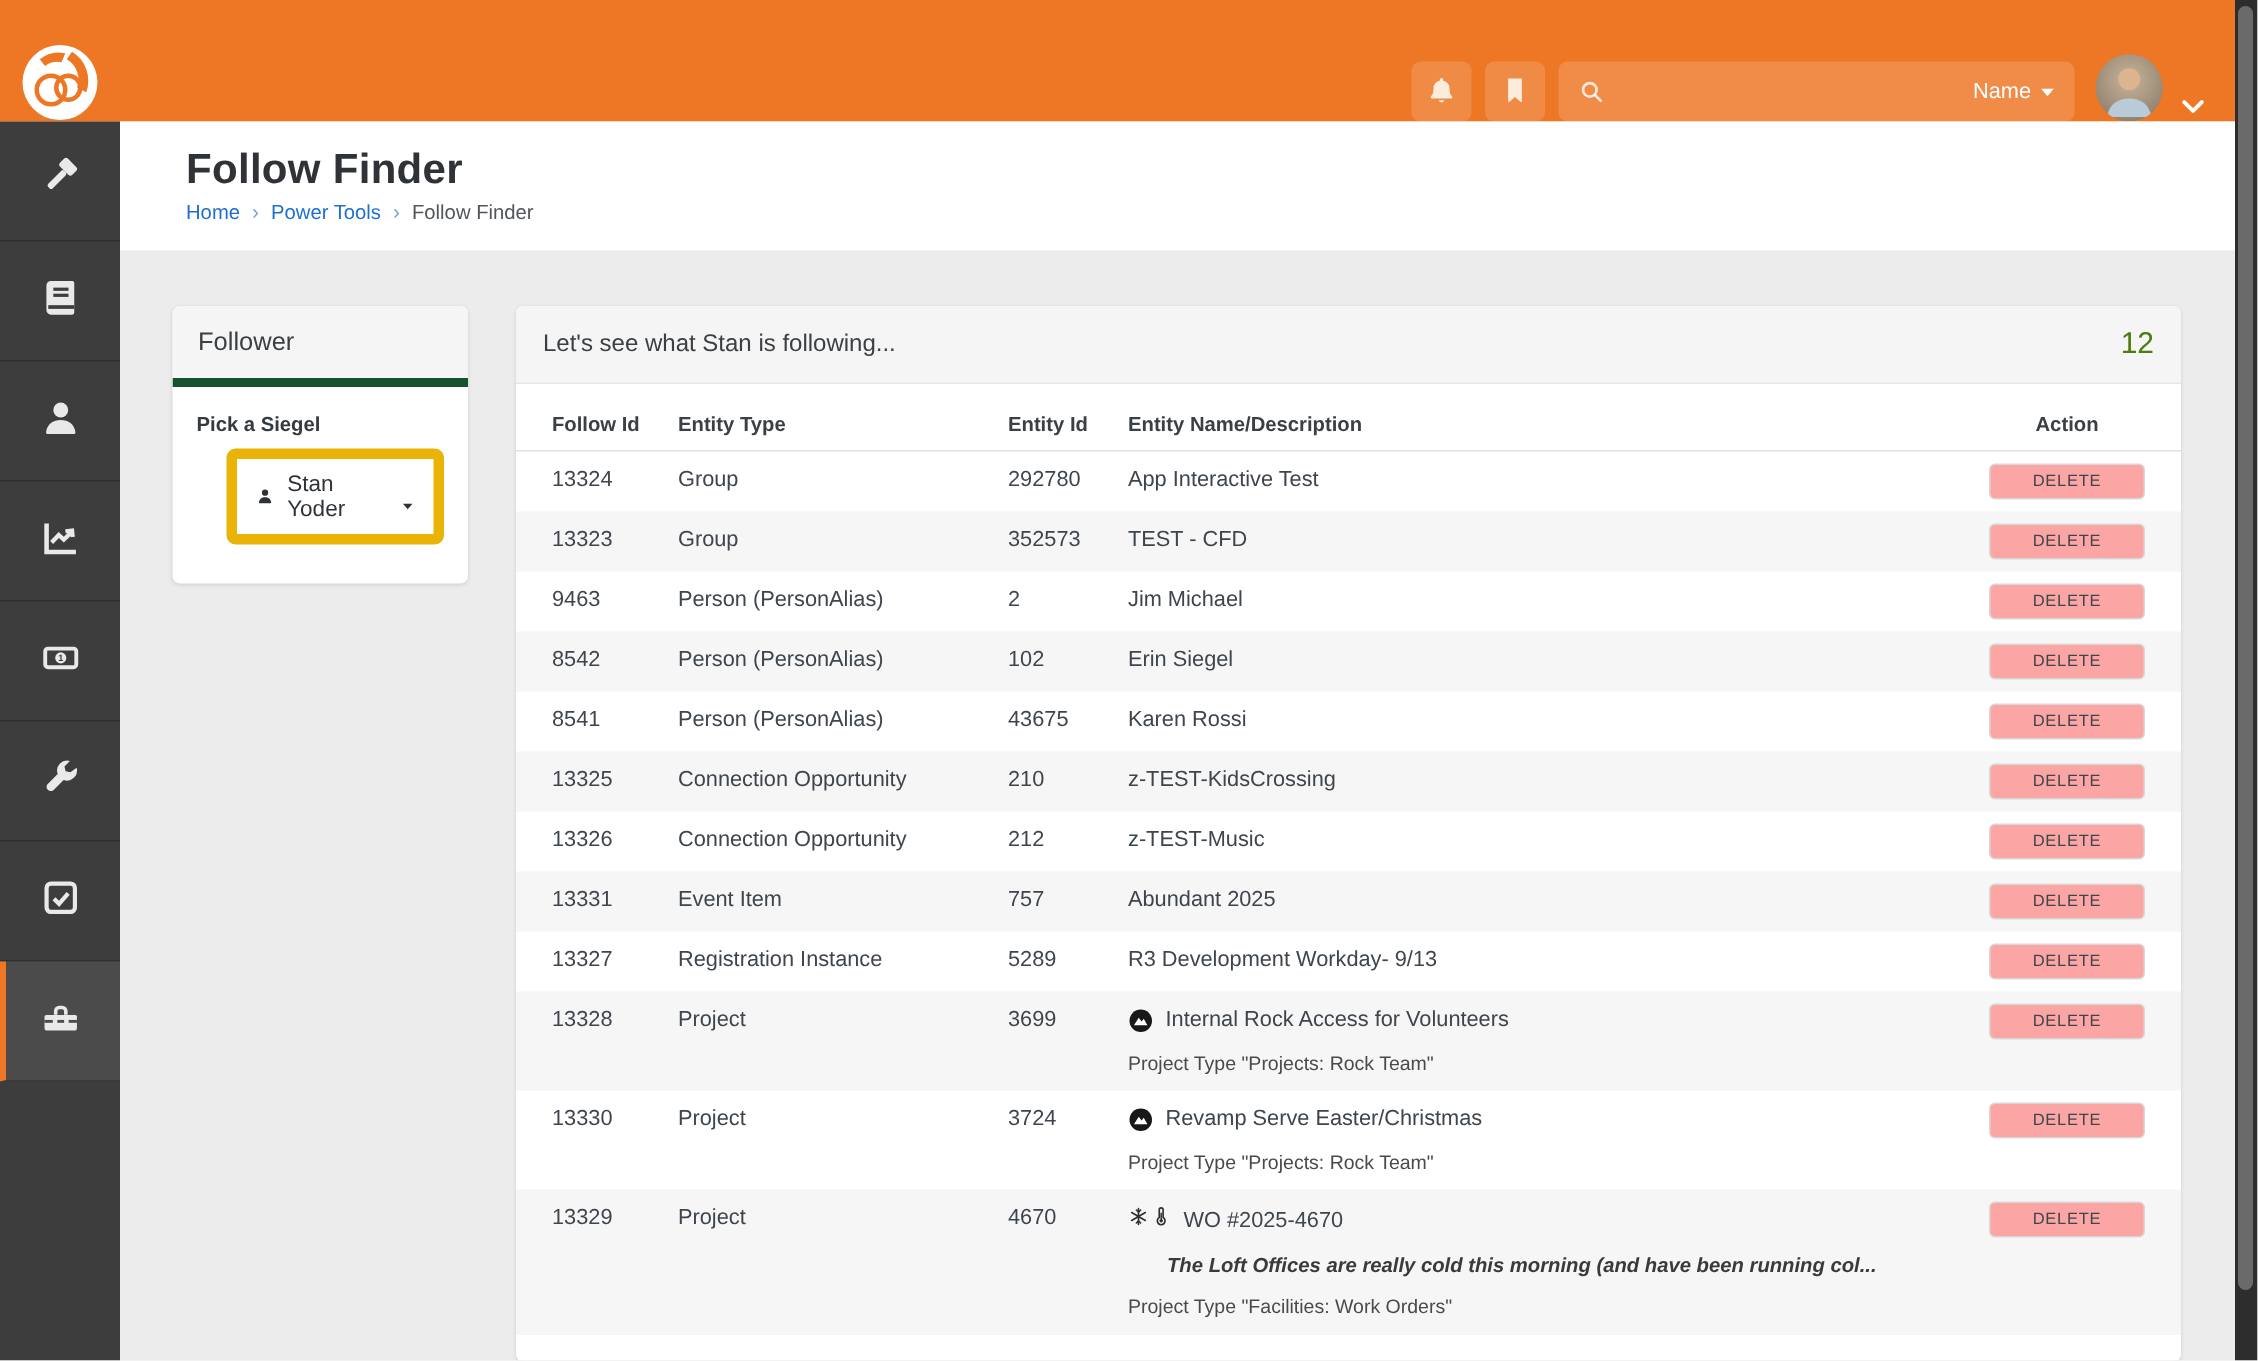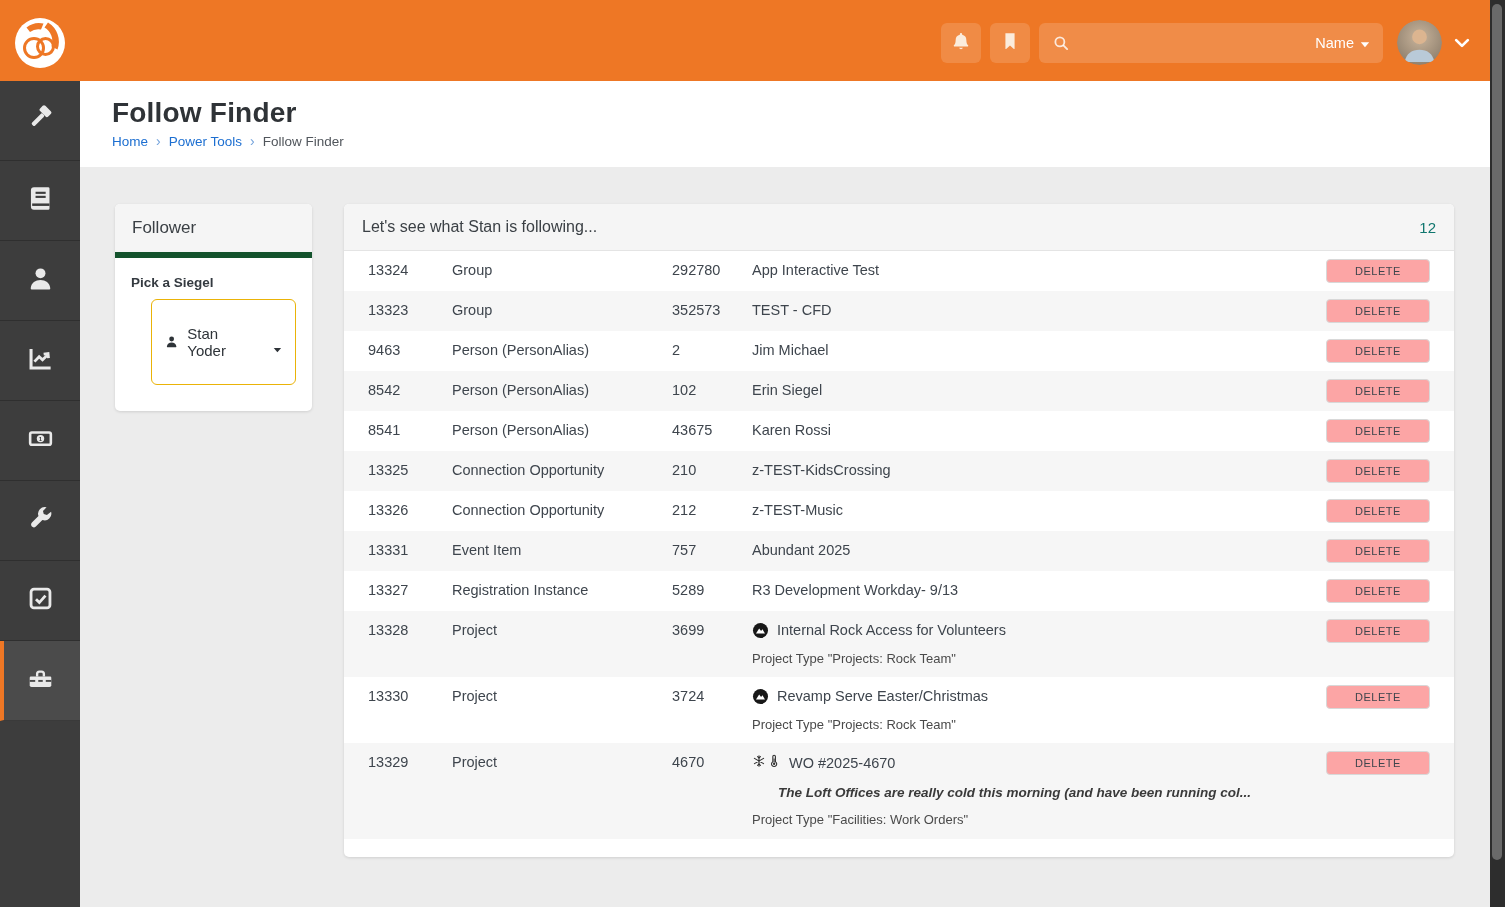--- a/index.html
+++ b/index.html
@@ -6,21 +6,21 @@
   html,body { margin:0; padding:0; }
   body {
     width:1505px; height:907px; overflow:hidden;
     font-family:"Liberation Sans", sans-serif;
     background:#ececec; color:#3e454d;
   }
   .app { display:flex; width:1505px; height:907px; }
   .page-col { width:1490px; display:flex; flex-direction:column; }
 
   
-  .topbar { height:81px; background:#ee7725; display:flex; align-items:center; padding:4px 18px 0 14px; flex:none; }
+  .topbar { height:81px; background:#ee7725; display:flex; align-items:flex-end; padding:4px 18px 0 14px; flex:none; }
   .logo { width:52px; height:52px; flex:none; cursor:pointer; }
   .topbar-spacer { flex:1; }
   .icon-btn {
     width:40px; height:40px; margin-left:9px; border:none; border-radius:6px;
     background:rgba(255,255,255,0.15); color:#fbecdc;
     display:flex; align-items:center; justify-content:center; cursor:pointer; flex:none;
   }
   .icon-btn svg { width:20px; height:20px; }
   .searchbox {
     width:344px; height:40px; margin-left:9px; border-radius:6px;
@@ -38,55 +38,55 @@
   .shell { flex:1; display:flex; min-height:0; }
   .sidebar { width:80px; background:#3d3d3d; flex:none; display:flex; flex-direction:column; }
   .side-item {
     height:80px; flex:none; display:flex; align-items:center; justify-content:center;
     color:#e9e9e9; border-bottom:1px solid rgba(0,0,0,0.22); cursor:pointer;
   }
   .side-item svg { width:27px; height:27px; }
   .side-item.active { background:#4b4b4b; border-left:4px solid #ee7725; padding-right:4px; }
 
   .main { flex:1; min-width:0; display:flex; flex-direction:column; }
-  .page-head { background:#fff; padding:16px 32px 18px; flex:none; }
+  .page-head { background:#fff; padding:16px 44px 18px; flex:none; }
   .page-title { margin:0; font-size:28px; font-weight:600; color:#2f3337; letter-spacing:0.2px; }
   .breadcrumb { margin-top:5px; font-size:13.5px; display:flex; align-items:flex-start; gap:8px; }
   .crumb-link { color:#1d6fd1; text-decoration:none; cursor:pointer; }
   .crumb-sep { color:#74a3dc; font-size:14px; line-height:1; }
   .crumb-current { color:#51565c; }
 
   .content { flex:1; background:#ececec; padding:37px 36px 0 35px; display:flex; gap:32px; align-items:flex-start; overflow:hidden; }
 
   .card { background:#fff; border-radius:5px; box-shadow:0 1px 3px rgba(0,0,0,0.12); }
   .card-header {
     background:#f5f5f5; padding:14px 17px; border-bottom:6px solid #14532d;
     border-radius:5px 5px 0 0; font-size:17px; color:#3b4045;
   }
 
   
   .follower-card { width:197px; flex:none; }
   .follower-body { padding:17px 16px 26px; }
   .field-label { font-size:13.5px; font-weight:bold; color:#343a40; margin-bottom:9px; }
   .person-picker {
     display:inline-flex; align-items:center; gap:9px; background:#fff;
-    border:1px solid #eab308; border-radius:6px; padding:25px 13px;
+    border:7px solid #eab308; border-radius:6px; padding:8px 13px;
     font-size:15px; color:#2e3338; cursor:pointer;margin-left:20px;
   }
   .person-picker .pp-user { width:15px; height:15px; color:#2e3338; }
   .person-picker .pp-caret { width:10px; height:7px; margin-left:12px; color:#2e3338; }
 
   
   .panel { flex:1; min-width:0; }
   .panel-header {
     display:flex; justify-content:space-between; align-items:center;
     padding:14px 18px; background:#f5f5f5; border-bottom:1px solid #e4e4e4; border-radius:5px 5px 0 0;
   }
   .panel-title { font-size:16px; color:#3b4045; }
-  .panel-count { font-size:15px; color:#0f766e; }
+  .panel-count { font-size:20px; color:#4d7c0f; }
 
   .tgrid { display:grid; grid-template-columns:84px 220px 80px 1fr 104px; padding:0 24px; }
   .thead { padding-top:19px; padding-bottom:10px; border-bottom:1px solid #e1e1e1; }
   .th { font-size:13.5px; font-weight:bold; color:#3b4045; }
   .th-4 { text-align:center; }
 
   .table-body { padding-bottom:18px; }
   .trow { align-items:flex-start; }
   .trow.striped { background:#f6f6f6; }
   .cell { padding:10px 8px 10px 0; font-size:14.5px; color:#3e454d; line-height:1.35; }
@@ -278,20 +278,27 @@
                 </span>
               </div>
             </div>
           </div>
 
           <div class="card panel">
             <div class="panel-header">
               <span class="panel-title">Let's see what Stan is following...</span>
               <span class="panel-count">12</span>
             </div>
+            <div class="tgrid thead">
+                <div class="th th-0">Follow Id</div>
+                <div class="th th-1">Entity Type</div>
+                <div class="th th-2">Entity Id</div>
+                <div class="th th-3">Entity Name/Description</div>
+                <div class="th th-4">Action</div>
+              </div>
             <div class="table-body">
                 <div class="tgrid trow">
                   <div class="cell">13324</div>
                   <div class="cell">Group</div>
                   <div class="cell">292780</div>
                   <div class="cell cell-name">
                     <div class="name-line">
                       <span>App Interactive Test</span>
                     </div>
                   </div>

